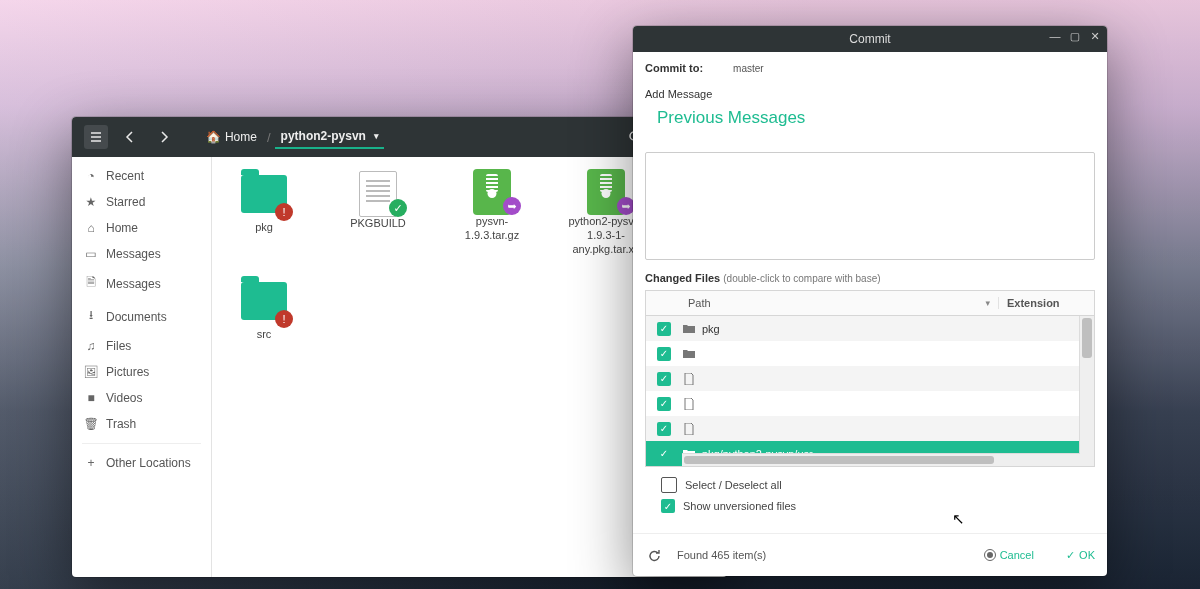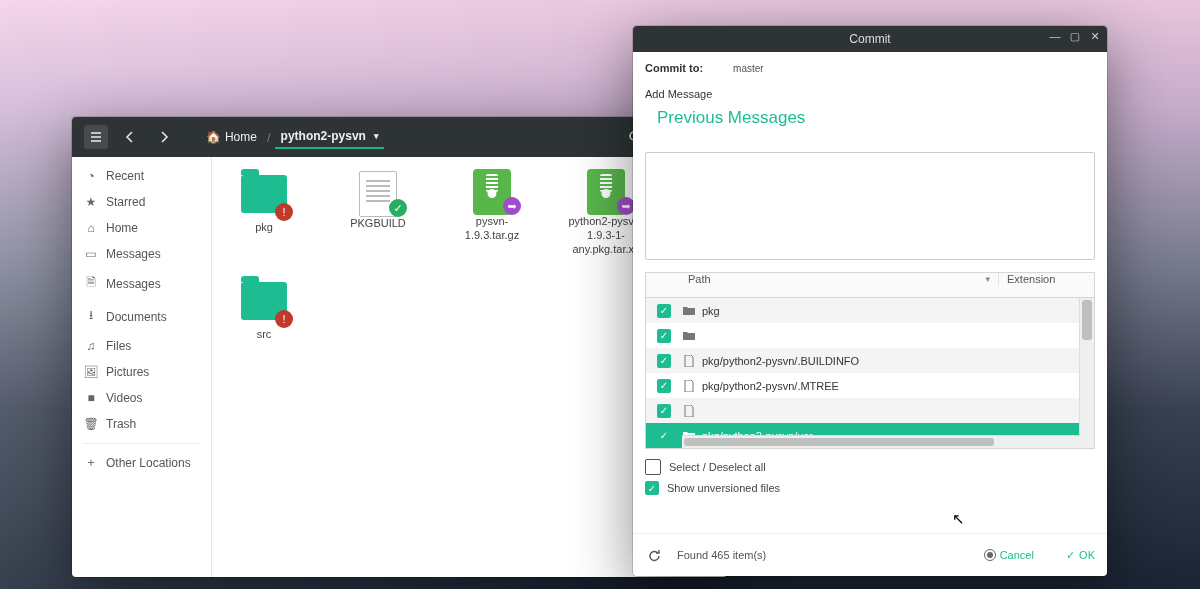--- a/index.html
+++ b/index.html
@@ -51,40 +51,40 @@
   .cm-body{flex:1;display:flex;flex-direction:column;padding:10px 12px 0;overflow:hidden;}
   .row{display:flex;align-items:center;gap:30px;margin-bottom:10px;}
   .row .k{font-weight:700;font-size:11px;}
   .row .v{font-size:10px;color:#555;}
   .section-hdr{font-weight:400;font-size:11px;margin:4px 0 8px;}
   .prev-link{color:#1ebc91;font-size:17px;margin:0 0 24px 12px;cursor:pointer;display:inline-block;}
   .msg-box{border:1px solid #ccc;border-radius:2px;height:106px;margin-bottom:12px;}
   .cf-head{font-size:11px;margin-bottom:6px;}
   .cf-head b{font-weight:700;}
   .cf-head .hint{color:#777;font-size:10px;}
-  .table-head{display:flex;border:1px solid #d6d6d6;border-bottom:none;background:#fafafa;font-size:11px;color:#555;height:24px;align-items:flex-start;}
+  .table-head{display:flex;border:1px solid #d6d6d6;border-bottom:none;background:#fafafa;font-size:11px;color:#555;height:24px;align-items:center;}
   .table-head .col-chk{width:36px;}
   .table-head .col-path{flex:1;padding-left:6px;display:flex;align-items:center;justify-content:space-between;padding-right:8px;}
-  .table-head .col-ext{width:72px;padding-left:8px;border-left:1px solid #e2e2e2;}
+  .table-head .col-ext{width:72px;padding-left:8px;border-left:1px solid #e2e2e2;font-weight:bold;}
   .table-head .scroll-gut{width:14px;background:#efefef;border-left:1px solid #e2e2e2;}
   .file-list{border:1px solid #d6d6d6;height:150px;position:relative;}
   .file-list .inner{position:absolute;inset:0;right:14px;overflow:hidden;}
   .file-row{display:flex;align-items:center;height:25px;font-size:11px;}
   .file-row:nth-child(odd){background:#f4f4f4;}
   .file-row.sel{background:#1ebc91;color:#fff;}
   .file-row .chk{width:36px;display:flex;justify-content:center;}
   .chk-box{width:14px;height:14px;border-radius:2px;background:#1ebc91;display:inline-flex;align-items:center;justify-content:center;color:#fff;font-size:10px;}
   .file-row .ic{width:14px;height:14px;margin-right:6px;display:inline-flex;align-items:center;justify-content:center;color:#777;}
   .file-row.sel .ic{color:#fff;}
   .file-row .path{flex:1;white-space:nowrap;overflow:hidden;}
   .file-list .vscroll{position:absolute;right:0;top:0;bottom:0;width:14px;background:#efefef;border-left:1px solid #dcdcdc;}
   .file-list .vscroll .thumb{position:absolute;left:2px;right:2px;top:2px;height:40px;background:#bfbfbf;border-radius:3px;}
   .file-list .hscroll{position:absolute;left:36px;right:14px;bottom:0;height:12px;background:#efefef;border-top:1px solid #dcdcdc;}
   .file-list .hscroll .thumb{position:absolute;top:2px;bottom:2px;left:2px;width:310px;background:#bfbfbf;border-radius:3px;}
-  .checks{margin:10px 0 0 0;}
+  .checks{margin:10px 0 0 16px;}
   .chk-row{display:flex;align-items:center;gap:8px;font-size:11px;color:#444;margin-bottom:6px;cursor:pointer;}
   .chk-empty{width:14px;height:14px;border:1.5px solid #555;border-radius:2px;}
   .cm-footer{border-top:1px solid #eee;padding:12px;display:flex;align-items:center;gap:14px;}
   .refresh{width:18px;height:18px;display:inline-flex;align-items:center;justify-content:center;cursor:pointer;}
   .found{font-size:11px;color:#555;}
   .cm-footer .spacer{flex:1;}
   .act{display:inline-flex;align-items:center;gap:4px;font-size:11px;cursor:pointer;color:#1ebc91;}
   .radio{width:10px;height:10px;border:1.5px solid #666;border-radius:50%;display:inline-block;position:relative;}
   .radio.fill::after{content:"";position:absolute;inset:2px;border-radius:50%;background:#666;}
   .cursor{position:absolute;left:952px;top:510px;font-size:15px;color:#000;pointer-events:none;text-shadow:0 0 2px #fff;}
@@ -247,20 +247,24 @@
     </div>
     <div class="cm-body">
       <div class="row">
         <span class="k">Commit to:</span>
         <span class="v">master</span>
       </div>
       <div class="section-hdr">Add Message</div>
       <span class="prev-link">Previous Messages</span>
       <div class="msg-box"></div>
 
+      <div class="cf-head">
+        <b>Changed Files</b>
+        <span class="hint">(double-click to compare with base)</span>
+      </div>
       <div class="table-head">
         <div class="col-chk"></div>
         <div class="col-path">
           <span>Path</span>
           <span style="font-size:9px;color:#888">▾</span>
         </div>
         <div class="col-ext">Extension</div>
         <div class="scroll-gut"></div>
       </div>
       <div class="file-list">
@@ -288,32 +292,30 @@
             </div>
             <div class="file-row">
               <span class="chk">
                 <span class="chk-box">✓</span>
               </span>
               <span class="ic">
                 <svg width="10" height="12" viewBox="0 0 10 12">
                   <path d="M1 0h6l2 2v10H1z" fill="none" stroke="currentColor"></path>
                 </svg>
               </span>
-              <span class="path">pkg/python2-pysvn/.BUILDINFO</span>
             </div>
             <div class="file-row">
               <span class="chk">
                 <span class="chk-box">✓</span>
               </span>
               <span class="ic">
                 <svg width="10" height="12" viewBox="0 0 10 12">
                   <path d="M1 0h6l2 2v10H1z" fill="none" stroke="currentColor"></path>
                 </svg>
               </span>
-              <span class="path">pkg/python2-pysvn/.MTREE</span>
             </div>
             <div class="file-row">
               <span class="chk">
                 <span class="chk-box">✓</span>
               </span>
               <span class="ic">
                 <svg width="10" height="12" viewBox="0 0 10 12">
                   <path d="M1 0h6l2 2v10H1z" fill="none" stroke="currentColor"></path>
                 </svg>
               </span>

